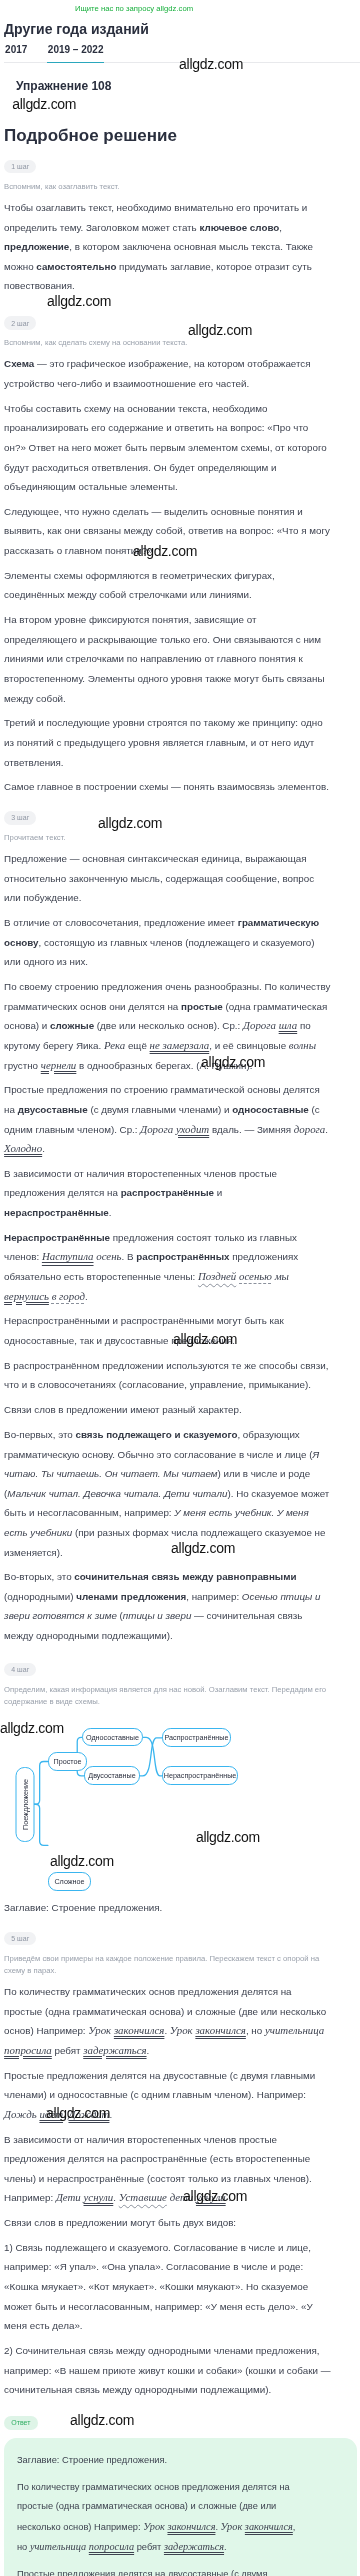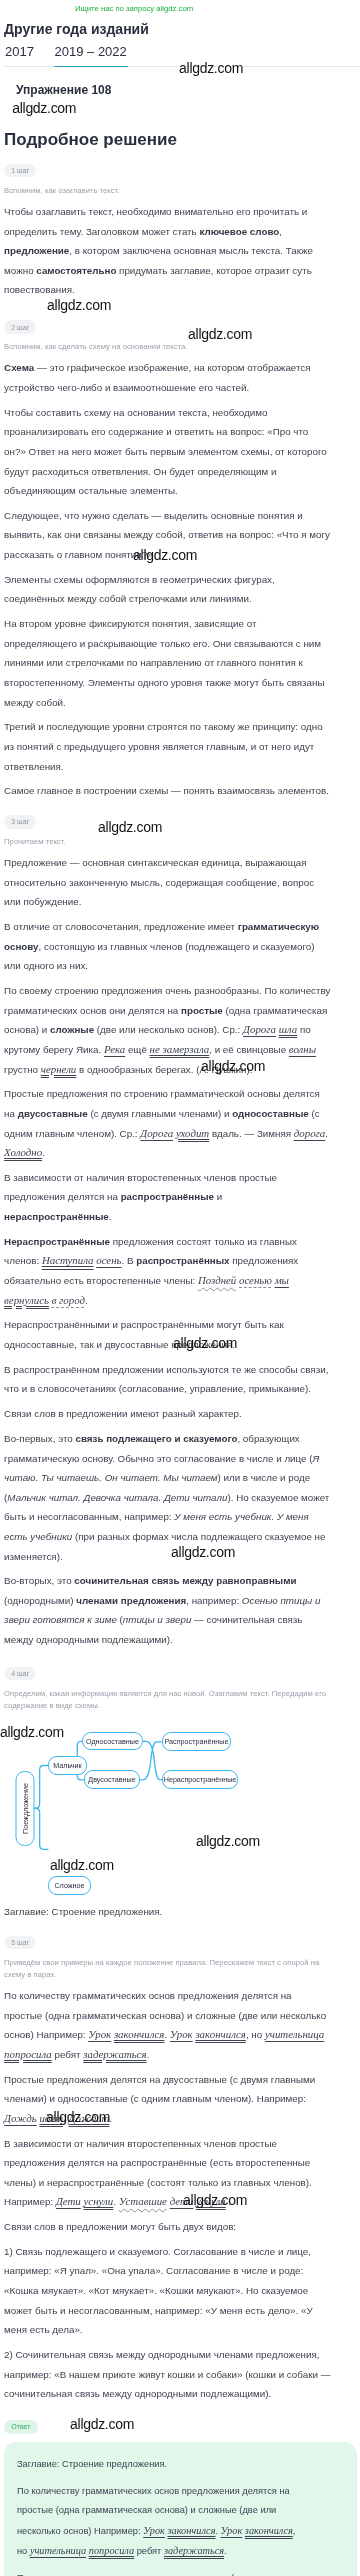--- a/index.html
+++ b/index.html
@@ -3,35 +3,35 @@
 <meta charset="utf-8">
 <style>
   html,body{margin:0;padding:0;background:#fff;}
   .page{position:relative;width:361px;min-height:2699px;margin:0 auto;background:#fff;
         font-family:"Liberation Sans","DejaVu Sans",sans-serif;color:#3e4350;overflow:hidden;}
   .wm{position:absolute;z-index:5;font-size:14px;font-weight:500;letter-spacing:-0.3px;
       color:#141414;white-space:nowrap;pointer-events:none;font-family:"Liberation Sans",sans-serif;}
   .top-note{padding-top:3.6px;width:268px;text-align:center;font-size:7.7px;color:#17af3c;}
   .other-years{margin:8.2px 30px 0 4.1px;font-size:14px;font-weight:bold;color:#2a2f3e;}
   .tabs{position:relative;display:flex;gap:18.5px;margin:7.7px 0 0 4.1px;padding:0;border-bottom:0.5px solid #e8e9ec;}
-  .tab{font-size:13px;color:#2a2f3e;padding:0 1px 6.7px;cursor:pointer;}
+  .tab{font-size:10px;color:#2a2f3e;padding:0 1px 6.7px;cursor:pointer;font-weight:bold;}
   .tab.active{border-bottom:1.5px solid #2aa7bd;margin-bottom:-1px;}
   .h1-wrap{position:relative;margin:15.5px 30px 0 4.1px;height:47px;}
   .exercise-title{margin:12px;font-size:12px;font-weight:bold;color:#2a2f3e;}
   .solution-title{margin:0 30px 0 4.1px;font-size:17px;font-weight:bold;color:#2a2f3e;}
   .badge-row{position:relative;margin:14.4px 30px 0 4.1px;height:14px;}
   .badge{display:inline-block;background:#f1f2f4;color:#8e95a2;font-size:7px;
          padding:3.1px 7.2px;border-radius:7.2px;line-height:1;}
   .badge.answer{background:#def4e7;color:#2fad62;}
   .hint{margin:6.7px 30px 0 4.1px;font-size:7.7px;line-height:12px;color:#9aa1ac;}
   .para{position:relative;margin:5.2px 30px 0 4.1px;font-size:9.8px;line-height:19.6px;color:#3e4350;}
   .para .b{font-weight:bold;color:#343945;}
   .para .i{font-style:italic;}
   .ex{font-family:"Liberation Serif","DejaVu Serif",serif;font-style:italic;font-size:1.11em;}
-  .u1{text-decoration:underline;text-decoration-thickness:0.8px;text-underline-offset:3.1px;}
+  .u1{text-decoration-thickness:0.8px;text-underline-offset:3.1px;}
   .u2{text-decoration:underline;text-decoration-style:double;text-underline-offset:2.1px;}
   .uw{text-decoration:underline;text-decoration-style:wavy;text-decoration-color:#8b919c;
       text-decoration-thickness:0.5px;text-underline-offset:3.1px;}
   .ud{text-decoration:underline;text-decoration-style:dashed;text-decoration-color:#8b919c;
       text-decoration-thickness:0.8px;text-underline-offset:3.1px;}
   .diagram{position:relative;height:155px;margin:10.3px 0 0 0;}
   .diagram svg{position:absolute;left:0;top:0;}
   .node{position:absolute;box-sizing:border-box;display:flex;align-items:center;justify-content:center;
         height:18.5px;background:#fff;border:1.3px solid #3ab5ef;border-radius:8.8px;
         font-size:7.2px;color:#2a2f3e;white-space:nowrap;padding:0 4.1px;z-index:2;}
@@ -113,21 +113,21 @@
       <g fill="none" stroke="#3ab5ef" stroke-width="2.5" stroke-linecap="round">
         <path d="M93 84 H85 Q77 84 77 92 V159 Q77 167 69 167 H66"></path>
         <path d="M93 247 H85 Q77 247 77 239 V175 Q77 167 69 167 H66"></path>
         <path d="M150 66 V45 Q150 37 158 37 H160"></path>
         <path d="M150 102 V104 Q150 112 158 112 H163"></path>
         <path d="M278 37 H284 C305 37 296 112 311 112 H315"></path>
         <path d="M271 112 H277 C298 112 289 38 304 38 H315"></path>
       </g>
     </svg>
     <div class="node v" style="left:15.5px;top:49px;">Поеждложение</div>
-    <div class="node" style="left:48px;top:34px;width:39px;">Мальчик</div>
+    <div class="node" style="left:48px;top:34px;width:39px;">Простое</div>
     <div class="node" style="left:48px;top:118px;width:43px;margin-top:36px;">Сложное</div>
     <div class="node" style="left:82px;top:9.8px;width:61px;">Односоставные</div>
     <div class="node" style="left:84px;top:48px;width:56px;">Двусоставные</div>
     <div class="node" style="left:162px;top:10.3px;width:69px;">Распространённые</div>
     <div class="node" style="left:162px;top:48px;width:76px;">Нераспространённые</div>
   </div>
 
   <p class="para diagram-title-gap"><span>Заглавие: Строение предложения.</span></p>
 
   <div class="badge-row">

